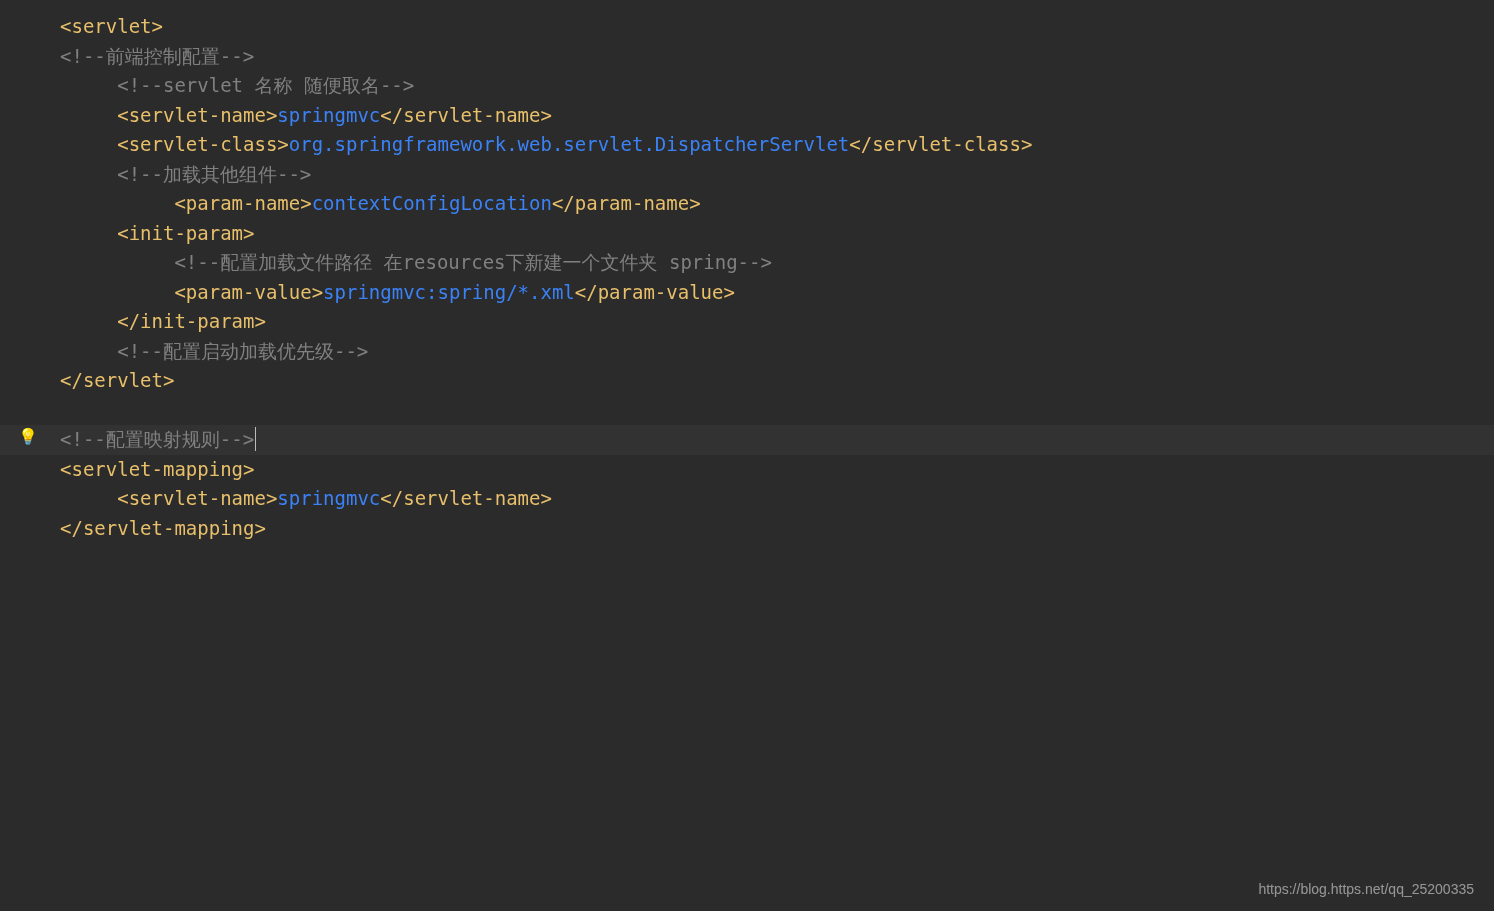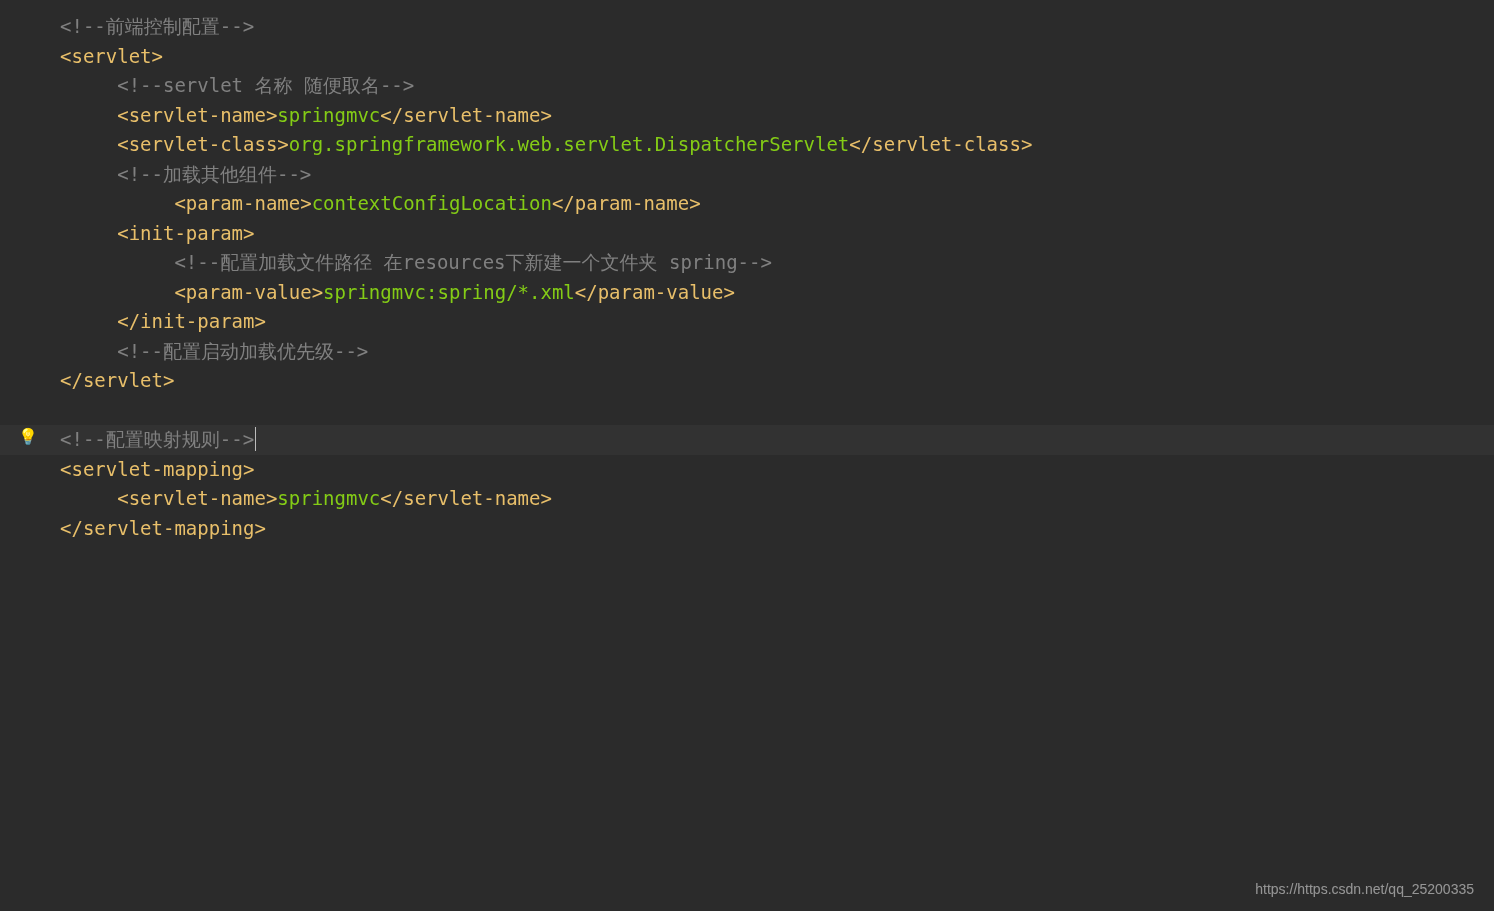--- a/index.html
+++ b/index.html
@@ -20,21 +20,21 @@
     .line {
       white-space: pre;
       padding-left: 60px;
       min-height: 29.5px;
     }
     .line.highlighted {
       background: #323232;
     }
     .comment { color: #808080; }
     .tag { color: #e8bf6a; }
-    .text { color: #84cc16; }
+    .text { color: #3b82f6; }
     .bulb {
       position: absolute;
       left: 18px;
       font-size: 16px;
     }
     .caret {
       display: inline-block;
       width: 1px;
       height: 24px;
       background: #bbbbbb;
@@ -50,33 +50,33 @@
       color: #ffffff;
       font-family: Arial, sans-serif;
       font-size: 14px;
       opacity: 0.5;
     }
   </style>
 </head>
 <body>
 
 <div class="editor">
+  <div class="line"><span class="tag">&lt;servlet&gt;</span></div>
   <div class="line"><span class="comment">&lt;!--前端控制配置--&gt;</span></div>
-  <div class="line"><span class="tag">&lt;servlet&gt;</span></div>
   <div class="line">     <span class="comment">&lt;!--servlet 名称 随便取名--&gt;</span></div>
   <div class="line">     <span class="tag">&lt;servlet-name&gt;</span><span class="text">springmvc</span><span class="tag">&lt;/servlet-name&gt;</span></div>
   <div class="line">     <span class="tag">&lt;servlet-class&gt;</span><span class="text">org.springframework.web.servlet.DispatcherServlet</span><span class="tag">&lt;/servlet-class&gt;</span></div>
   <div class="line">     <span class="comment">&lt;!--加载其他组件--&gt;</span></div>
   <div class="line">          <span class="tag">&lt;param-name&gt;</span><span class="text">contextConfigLocation</span><span class="tag">&lt;/param-name&gt;</span></div>
   <div class="line">     <span class="tag">&lt;init-param&gt;</span></div>
   <div class="line">          <span class="comment">&lt;!--配置加载文件路径 在resources下新建一个文件夹 spring--&gt;</span></div>
   <div class="line">          <span class="tag">&lt;param-value&gt;</span><span class="text">springmvc:spring/*.xml</span><span class="tag">&lt;/param-value&gt;</span></div>
   <div class="line">     <span class="tag">&lt;/init-param&gt;</span></div>
   <div class="line">     <span class="comment">&lt;!--配置启动加载优先级--&gt;</span></div>
   <div class="line"><span class="tag">&lt;/servlet&gt;</span></div>
   <div class="line"> </div>
   <div class="line highlighted"><span class="bulb">💡</span><span class="comment">&lt;!--配置映射规则--&gt;</span><span class="caret"></span></div>
   <div class="line"><span class="tag">&lt;servlet-mapping&gt;</span></div>
   <div class="line">     <span class="tag">&lt;servlet-name&gt;</span><span class="text">springmvc</span><span class="tag">&lt;/servlet-name&gt;</span></div>
   <div class="line"><span class="tag">&lt;/servlet-mapping&gt;</span></div>
 </div>
 
-<div class="watermark">https://https.csdn.net/qq_25200335</div>
+<div class="watermark">https://blog.https.net/qq_25200335</div>
 
 </body></html>

